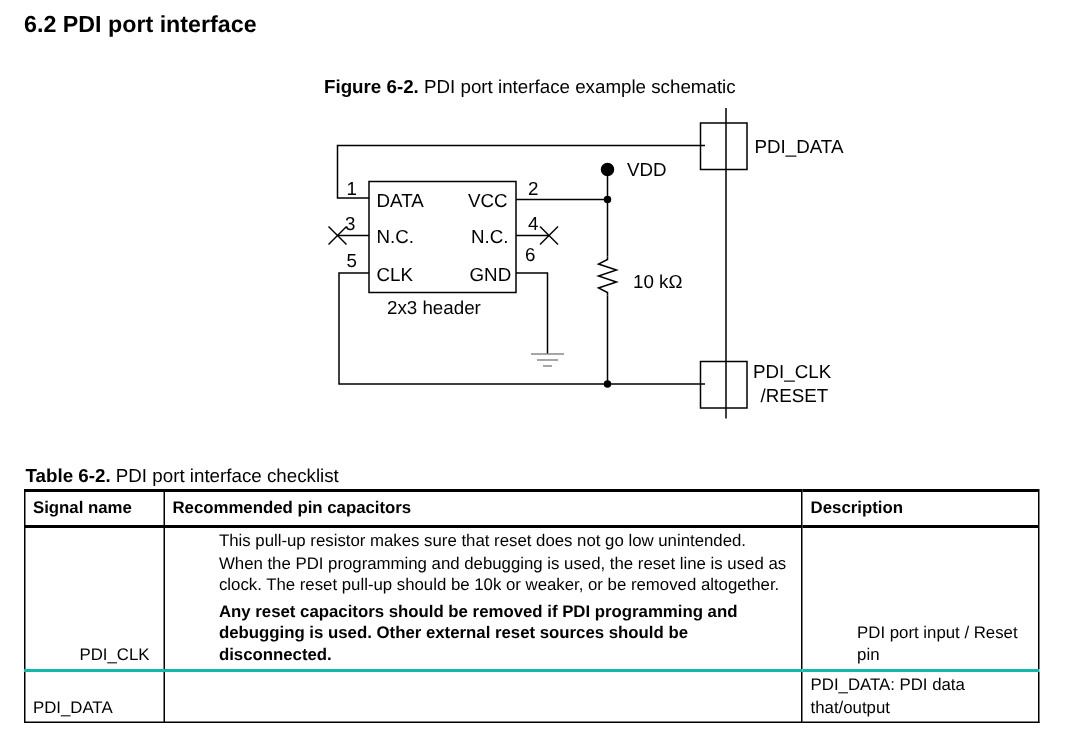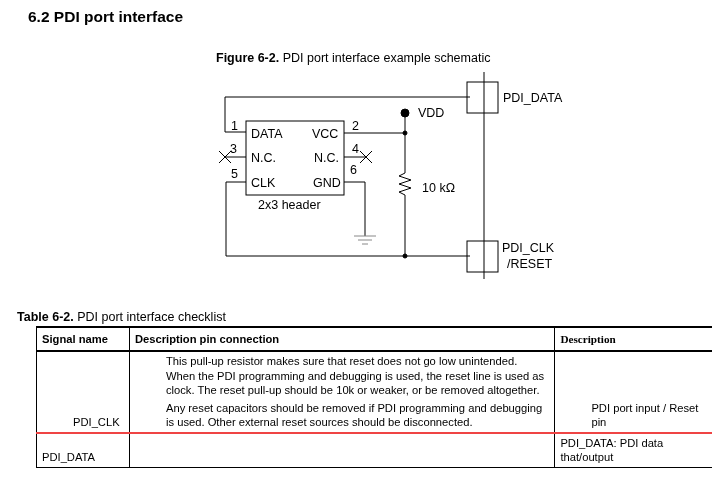--- a/index.html
+++ b/index.html
@@ -1,31 +1,31 @@
 <!DOCTYPE html>
 <html><head>
 <meta charset="utf-8">
 <style>
   html, body { margin: 0; padding: 0; background: #ffffff; }
   body { width: 712px; height: 487px; position: relative; overflow: hidden;
          font-family: "Liberation Sans", sans-serif; color: #000; }
-  .section-title { position: absolute; left: 28px; top: 8px; font-size: 15.5px; font-weight: bold; margin: 0; }
+  .section-title { position: absolute; left: 16px; top: 8px; font-size: 15.5px; font-weight: bold; margin: 0; }
   .fig-caption { position: absolute; left: 216px; top: 51px; font-size: 12.5px; }
   .fig-caption b, .tbl-caption b { font-weight: bold; }
   svg.schematic { position: absolute; left: 0; top: 0; }
   svg text { font-family: "Liberation Sans", sans-serif; fill: #000; }
   .tbl-caption { position: absolute; left: 17px; top: 310px; font-size: 12.5px; }
   table.checklist { position: absolute; left: 16px; top: 326px; width: 677px;
-                    border-collapse: collapse; font-size: 11.2px; line-height: 14.5px; margin-left: 20px; }
+                    border-collapse: collapse; font-size: 11.2px; line-height: 14.5px; }
   table.checklist th, table.checklist td { border: 1px solid #000; padding: 2px 5px; text-align: left; vertical-align: bottom; }
   table.checklist thead th { border-top: 2px solid #000; border-bottom: 2px solid #000; font-weight: bold; height: 18px; vertical-align: middle; }
   table.checklist td p { margin: 0 0 3px 0; }
-  table.checklist td p:last-child { margin-bottom: 0; }
-  .col1 { width: 82px; } .col2 { width: 416px; } .col3 { width: 147px; font-family: Liberation Serif, serif; }
-  tr.row-clk td { border-bottom: 2px solid #ef4444; padding-left: 36px; }
+  table.checklist td p:last-child { margin-bottom: 0; font-weight: bold; }
+  .col1 { width: 82px; } .col2 { width: 416px; } .col3 { width: 147px; }
+  tr.row-clk td { border-bottom: 2px solid #14b8a6; padding-left: 36px; }
 </style>
 </head>
 <body>
 
 <h1 class="section-title">6.2 PDI port interface</h1>
 
 <div class="fig-caption"><b>Figure 6-2.</b><span> PDI port interface example schematic</span></div>
 
 <svg class="schematic" width="712" height="300" stroke="#000" stroke-width="1" fill="none">
 
@@ -88,21 +88,21 @@
     <text x="507" y="268">/RESET</text>
   </g>
 </svg>
 
 <div class="tbl-caption"><b>Table 6-2.</b><span> PDI port interface checklist</span></div>
 
 <table class="checklist">
   <thead>
     <tr>
       <th class="col1">Signal name</th>
-      <th class="col2">Description pin connection</th>
+      <th class="col2">Recommended pin capacitors</th>
       <th class="col3">Description</th>
     </tr>
   </thead>
   <tbody>
     <tr class="row-clk">
       <td>PDI_CLK</td>
       <td>
         <p>This pull-up resistor makes sure that reset does not go low unintended. When the PDI programming and debugging is used, the reset line is used as clock. The reset pull-up should be 10k or weaker, or be removed altogether.</p>
         <p>Any reset capacitors should be removed if PDI programming and debugging is used. Other external reset sources should be disconnected.</p>
       </td>

